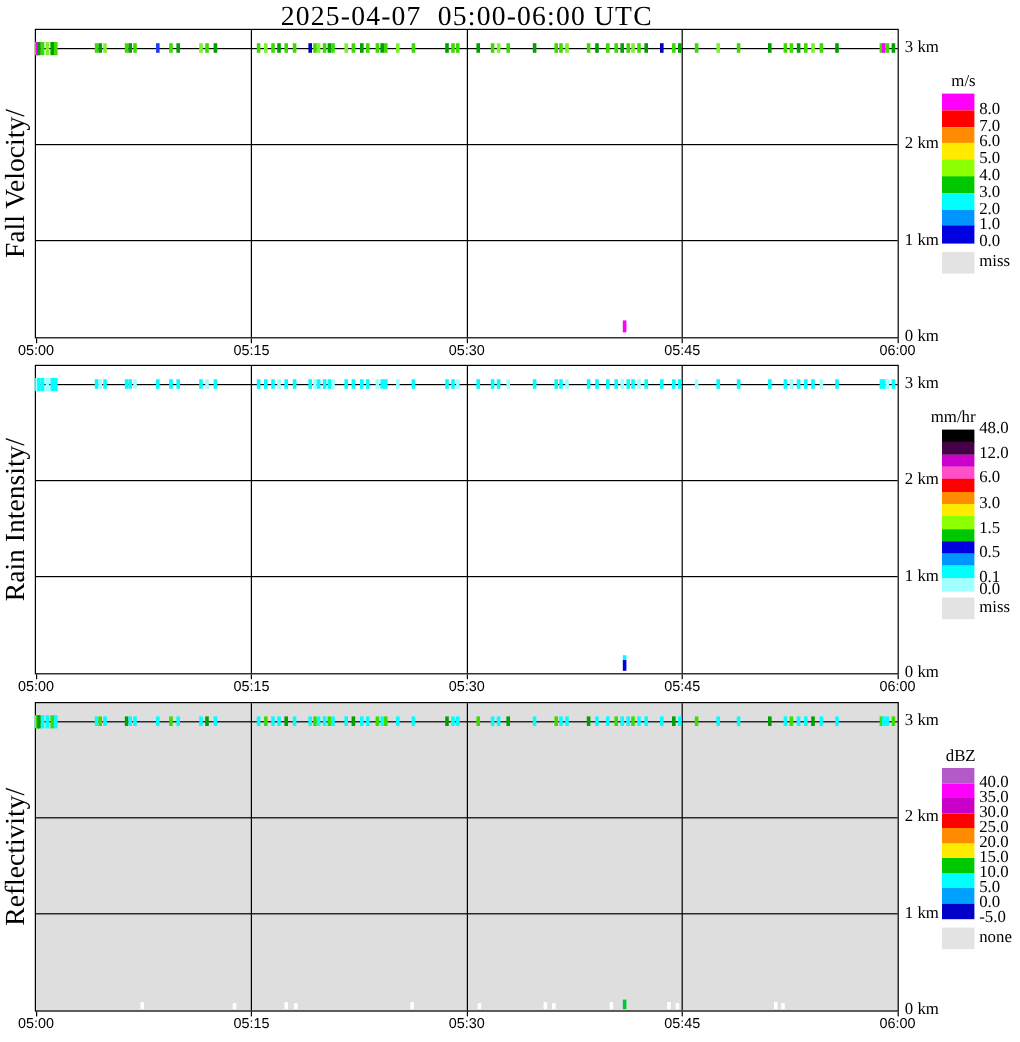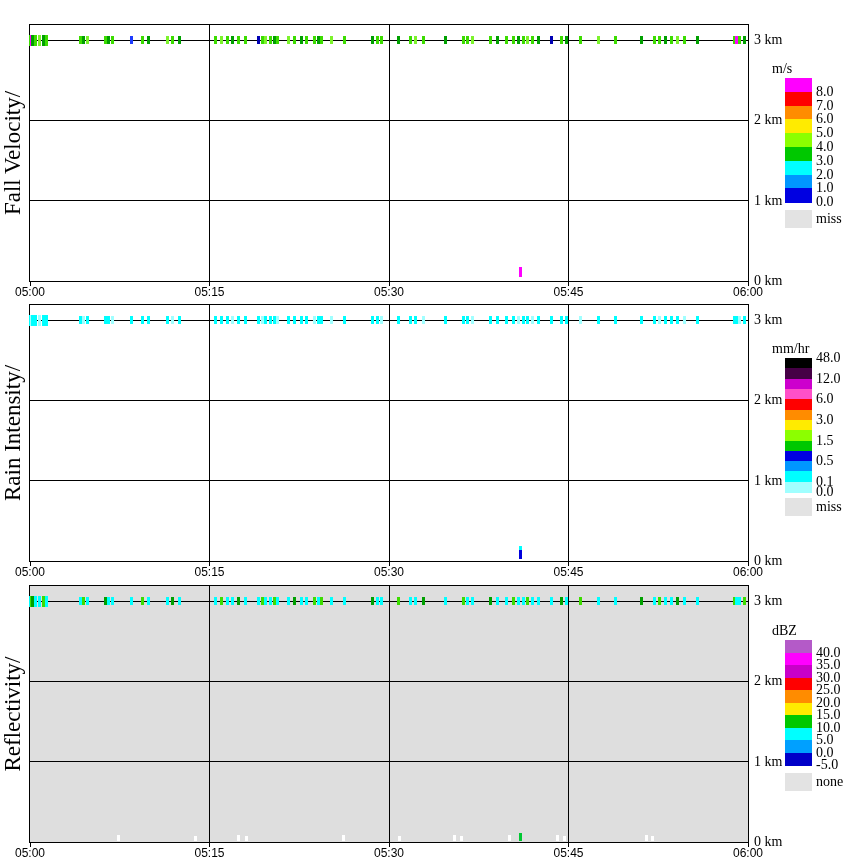--- a/index.html
+++ b/index.html
@@ -4,27 +4,28 @@
 <style>
   html,body{margin:0;padding:0;background:#fff;}
   #fig{position:relative;width:850px;height:868px;background:#fff;overflow:hidden;
        font-family:"Liberation Serif",serif;color:#000;}
   #fig div{position:absolute;}
   .title{top:1px;left:30px;width:718px;text-align:center;
          font:23px "Liberation Serif",serif;white-space:pre;letter-spacing:1px;}
   .yl{width:300px;text-align:center;font:23px "Liberation Serif",serif;
       transform:rotate(-90deg);left:-137px;white-space:pre;}
   #yl0{top:140px} #yl1{top:420px} #yl2{top:701px}
-  .cbt{left:772px;width:77px;text-align:left;font:14px "Liberation Serif",serif;}
+  .cbt{left:736px;width:77px;text-align:right;font:14px "Liberation Serif",serif;}
   #ct0{top:61px} #ct1{top:341px} #ct2{top:623px}
 </style>
 </head>
 <body>
 
 <div id="fig">
+  <div class="title">2025-04-07  05:00-06:00 UTC</div>
   <div class="yl" id="yl0">Fall Velocity/</div>
   <div class="yl" id="yl1">Rain Intensity/</div>
   <div class="yl" id="yl2">Reflectivity/</div>
   <div class="cbt" id="ct0">m/s</div>
   <div class="cbt" id="ct1">mm/hr</div>
   <div class="cbt" id="ct2">dBZ</div>
 <div style="left: 29px; top: 24px; width: 720px; height: 258px; border: 1px solid rgb(0, 0, 0); box-sizing: border-box; background: rgb(255, 255, 255);"></div>
     <div style="left: 209px; top: 25px; width: 1px; height: 256px; background: rgb(0, 0, 0);"></div>
     <div style="left: 388.5px; top: 25px; width: 1px; height: 256px; background: rgb(0, 0, 0);"></div>
     <div style="left: 568px; top: 25px; width: 1px; height: 256px; background: rgb(0, 0, 0);"></div>

